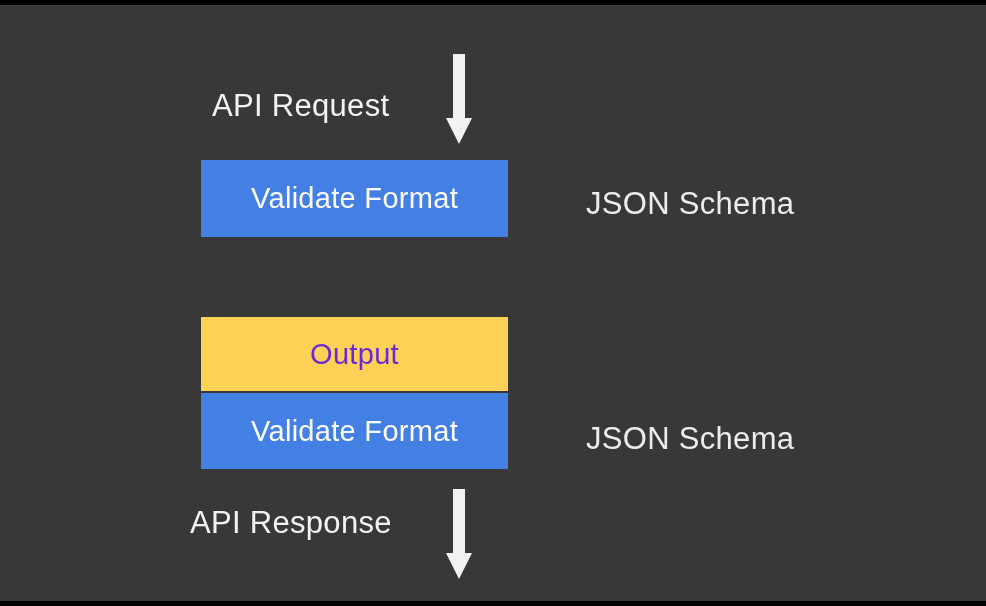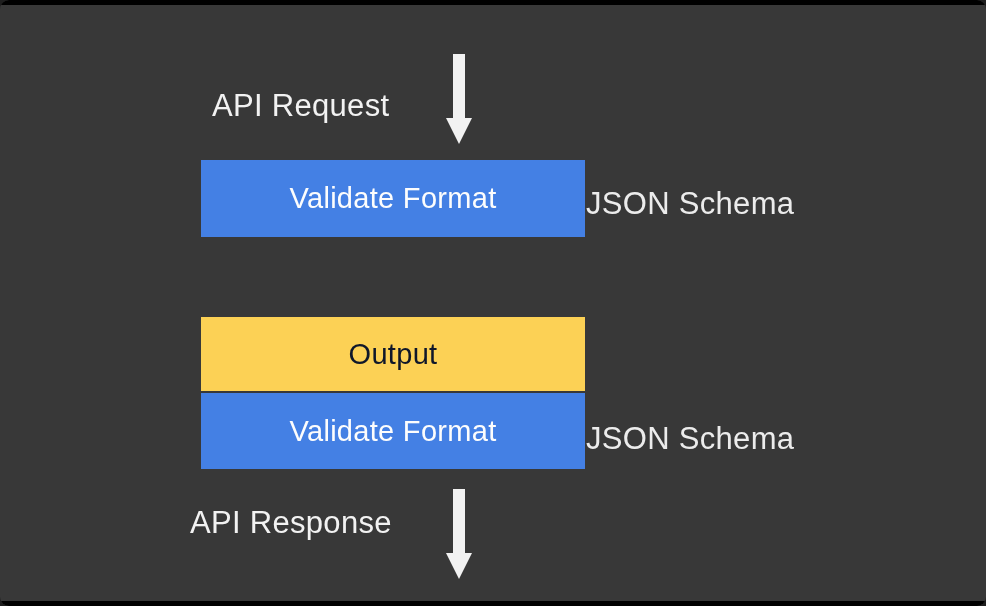--- a/index.html
+++ b/index.html
@@ -7,21 +7,20 @@
     padding: 0;
     background: #1e1e1e;
     font-family: "Liberation Sans", sans-serif;
   }
   .stage {
     position: relative;
     width: 986px;
     height: 606px;
     overflow: hidden;
     background: #383838;
-    border-radius: 9px;
   }
   .letterbox {
     position: absolute;
     left: 0;
     width: 986px;
     height: 5px;
   }
   .letterbox.top { top: 0; }
   .letterbox.bottom { bottom: 0; }
 
@@ -39,21 +38,21 @@
     position: absolute;
     width: 26px;
     height: 90px;
   }
   .arrow.top { left: 446px; top: 54px; }
   .arrow.bottom { left: 446px; top: 489px; }
 
   .flow-box {
     position: absolute;
     left: 201px;
-    width: 384px;
+    width: 307px;
     display: flex;
     align-items: center;
     justify-content: center;
   }
   .flow-box .box-label {
     font-size: 29px;
     letter-spacing: 0.3px;
     line-height: 1;
   }
   .flow-box.b0 { top: 160px; height: 77px; }
@@ -85,21 +84,21 @@
   <svg class="arrow top" viewBox="0 0 26 90">
     <polygon points="7,0 19,0 19,64 26,64 13,90 0,64 7,64" style="fill: rgb(242, 242, 242);"></polygon>
   </svg>
 
   <div class="flow-box b0" style="background: rgb(68, 128, 228);">
     <span class="box-label" style="color: rgb(253, 253, 253);">Validate Format</span>
   </div>
 
 
   <div class="flow-box b2" style="background: rgb(252, 209, 85);">
-    <span class="box-label" style="color: #0f172a;">Output</span>
+    <span class="box-label" style="color: #6d28d9;">Output</span>
   </div>
 
   <div class="flow-box b3" style="background: rgb(68, 128, 228);">
     <span class="box-label" style="color: rgb(253, 253, 253);">Validate Format</span>
   </div>
 
   <div class="annotation a0" style="color: rgb(236, 236, 236);">JSON Schema</div>
 
   <div class="annotation a1" style="color: rgb(236, 236, 236);">JSON Schema</div>
 

